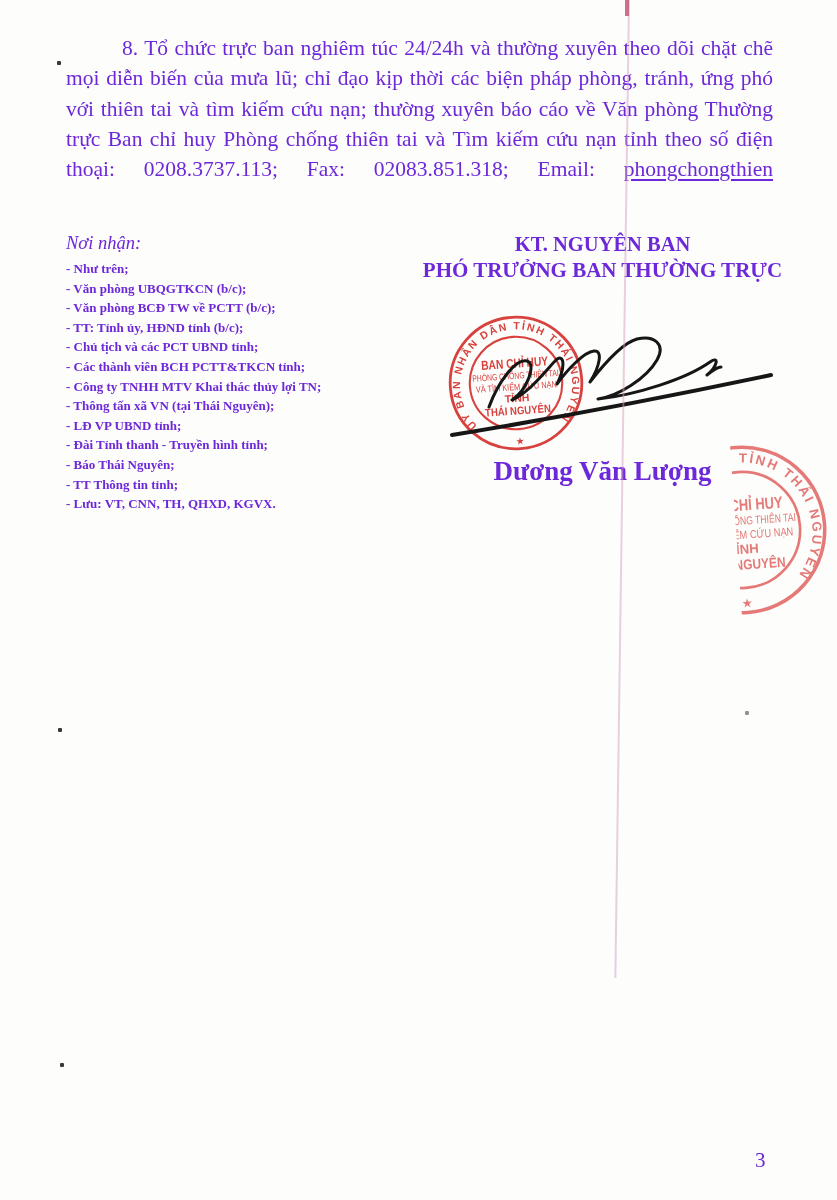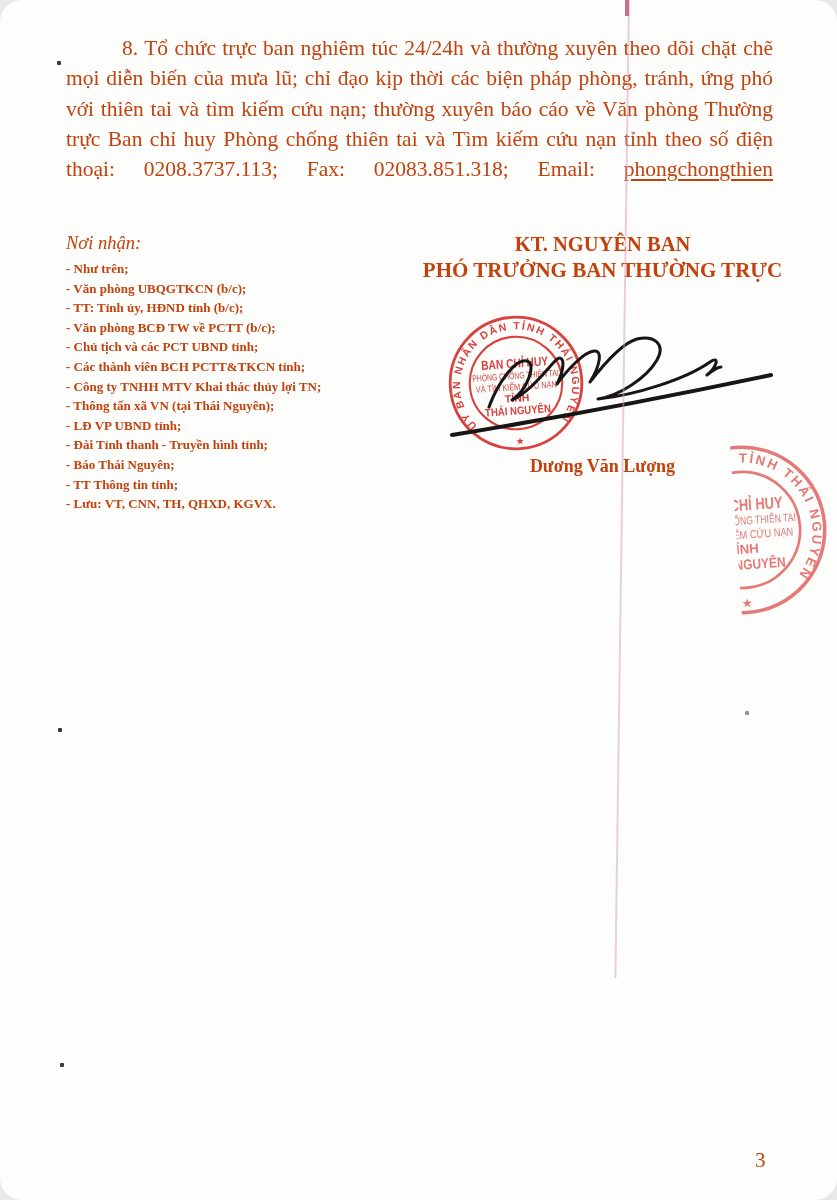--- a/index.html
+++ b/index.html
@@ -1,36 +1,35 @@
 <!DOCTYPE html>
 <html><head>
 <meta charset="utf-8">
 <style>
   html,body{margin:0;padding:0;background:#e8e8e8;}
   .page{
     position:relative;width:837px;height:1200px;background:#fdfdfc;
     overflow:hidden;font-family:"Liberation Serif","DejaVu Serif",serif;
-    color:#c2410c;
-    border-radius:22px;
+    color:#6d28d9;
   }
   
   .para{position:absolute;left:66px;top:33px;width:707px;font-size:21.5px;line-height:30.3px;}
   .p-line{width:100%;}
   .just{text-align:justify;text-align-last:justify;}
   .indent{padding-left:56px;box-sizing:border-box;}
   .u{text-decoration:underline;text-underline-offset:3px;}
   
   .nori{position:absolute;left:66px;top:233px;width:360px;}
   .nori-head{font-size:18.5px;font-weight:normal;font-style:italic;margin-bottom:5px;}
   .nori-list{font-size:13px;font-weight:bold;line-height:19.6px;}
   
   .sigblock{position:absolute;left:410px;top:231px;width:385px;text-align:center;font-weight:bold;}
   .sig-l1{font-size:20.5px;line-height:26px;}
   .sig-l2{font-size:21px;line-height:27px;}
-  .signer{position:absolute;left:410px;top:456px;width:385px;text-align:center;font-weight:bold;font-size:18px;}
+  .signer{position:absolute;left:410px;top:456px;width:385px;text-align:center;font-weight:bold;font-size:27px;}
   
   .stamp{position:absolute;}
   .stamp-main{left:446px;top:313px;width:140px;height:140px;transform:rotate(-4deg);}
   .stamp-partial{left:654px;top:442px;width:176px;height:176px;transform:rotate(-4deg);
     clip-path:inset(0 0 0 82px);opacity:.82;}
   .stamp text{font-family:"Liberation Sans","DejaVu Sans",sans-serif;}
   
   .handsig{position:absolute;left:445px;top:333px;width:335px;height:112px;}
   
   .scanline{position:absolute;left:628px;top:0;width:2px;height:978px;
@@ -55,22 +54,22 @@
     <div class="p-line just">với thiên tai và tìm kiếm cứu nạn; thường xuyên báo cáo về Văn phòng Thường</div>
     <div class="p-line just">trực Ban chỉ huy Phòng chống thiên tai và Tìm kiếm cứu nạn tỉnh theo số điện</div>
     <div class="p-line just"><span>thoại: 0208.3737.113; Fax: 02083.851.318; Email:</span> <span class="u">phongchongthien</span></div>
   </div>
 
   <div class="nori">
     <div class="nori-head">Nơi nhận:</div>
     <div class="nori-list">
         <div class="nori-item">- Như trên;</div>
         <div class="nori-item">- Văn phòng UBQGTKCN (b/c);</div>
+        <div class="nori-item">- Văn phòng BCĐ TW về PCTT (b/c);</div>
         <div class="nori-item">- TT: Tỉnh ủy, HĐND tỉnh (b/c);</div>
-        <div class="nori-item">- Văn phòng BCĐ TW về PCTT (b/c);</div>
         <div class="nori-item">- Chủ tịch và các PCT UBND tỉnh;</div>
         <div class="nori-item">- Các thành viên BCH PCTT&amp;TKCN tỉnh;</div>
         <div class="nori-item">- Công ty TNHH MTV Khai thác thủy lợi TN;</div>
         <div class="nori-item">- Thông tấn xã VN (tại Thái Nguyên);</div>
         <div class="nori-item">- LĐ VP UBND tỉnh;</div>
         <div class="nori-item">- Đài Tỉnh thanh - Truyền hình tỉnh;</div>
         <div class="nori-item">- Báo Thái Nguyên;</div>
         <div class="nori-item">- TT Thông tin tỉnh;</div>
         <div class="nori-item">- Lưu: VT, CNN, TH, QHXD, KGVX.</div>
       </div>

